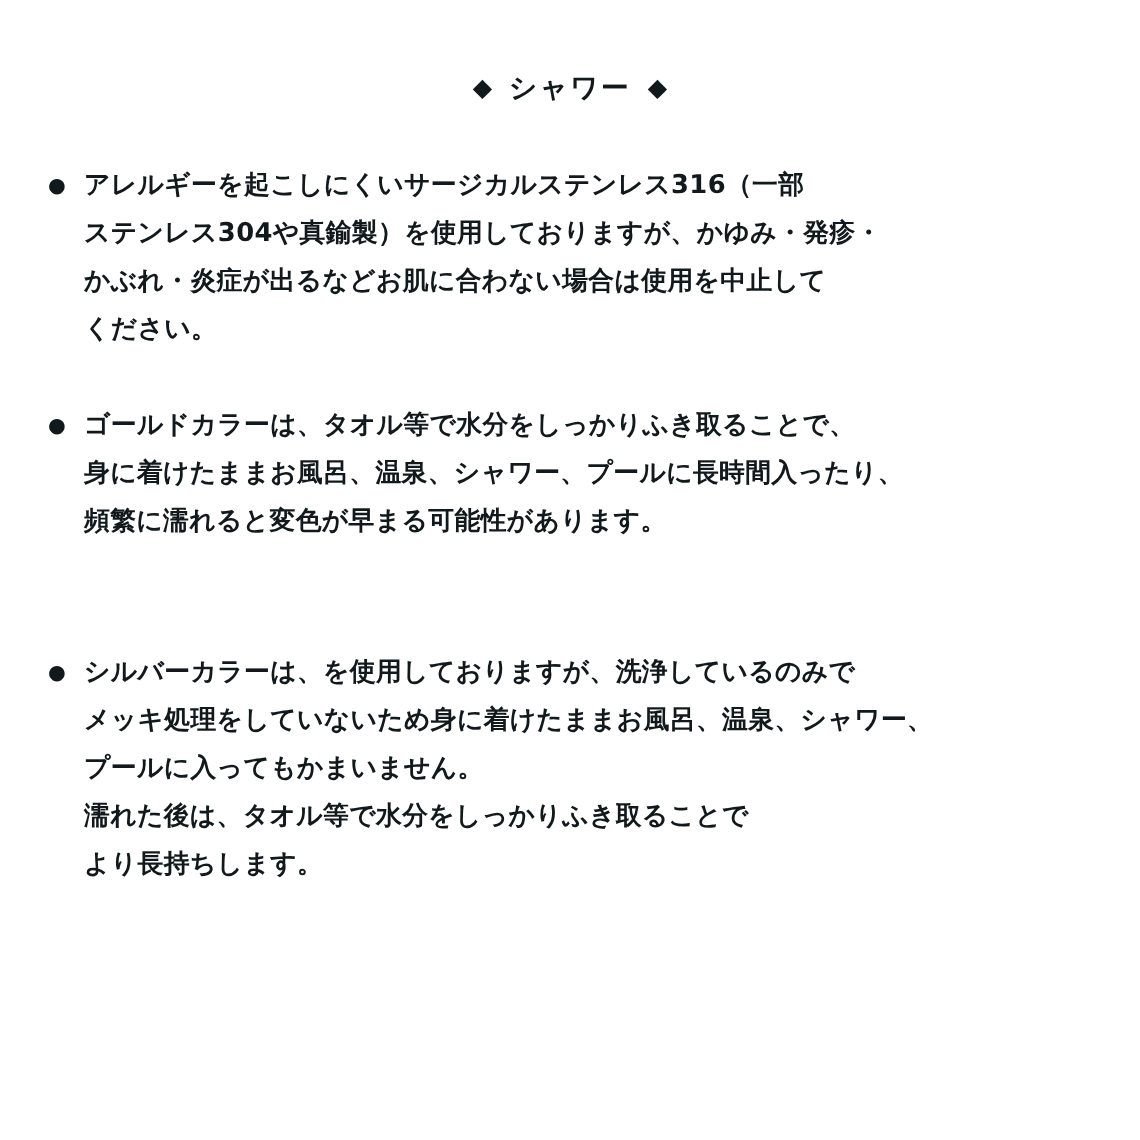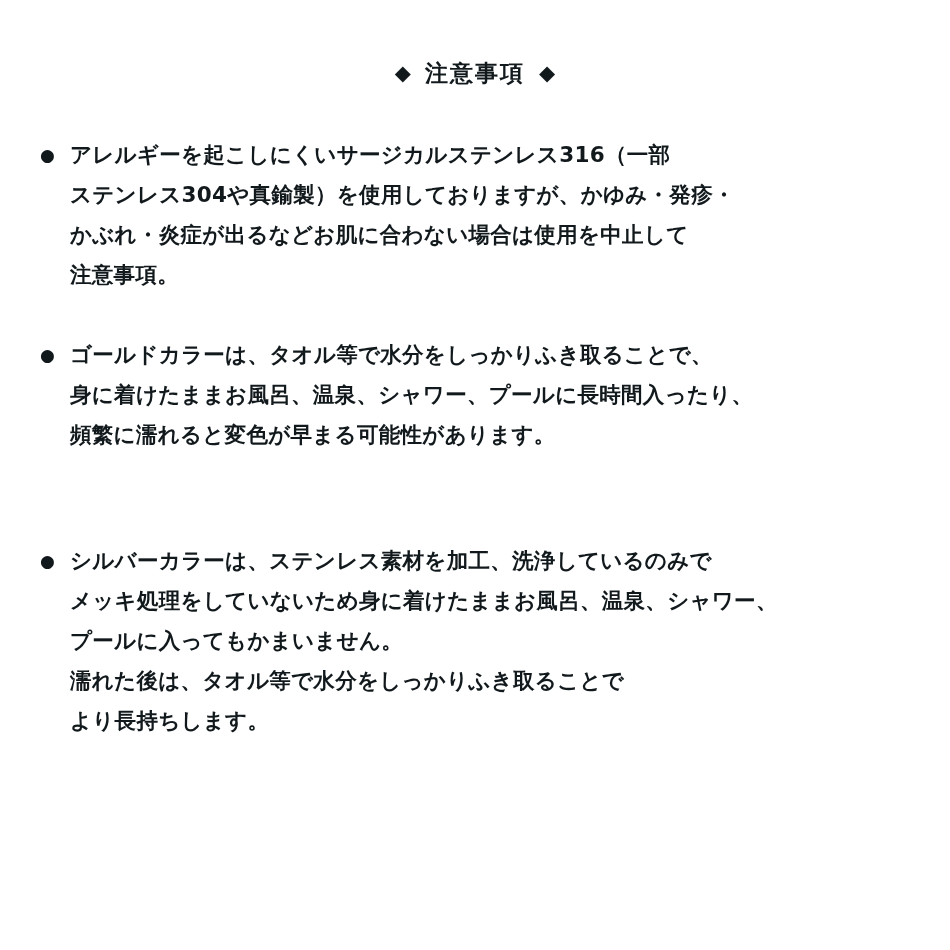--- a/index.html
+++ b/index.html
@@ -73,44 +73,44 @@
     margin-top: 86px;
   }
 </style>
 </head>
 <body>
 
 <div class="page">
 
   <div class="title-row">
     <span class="title-diamond">◆</span>
-    <span class="title-text">注意事項</span>
+    <span class="title-text">シャワー</span>
     <span class="title-diamond">◆</span>
   </div>
 
   <div class="notes">
 
     <div class="note">
       <span class="note-bullet">●</span>
       <span class="note-body">アレルギーを起こしにくいサージカルステンレス316（一部
 ステンレス304や真鍮製）を使用しておりますが、かゆみ・発疹・
 かぶれ・炎症が出るなどお肌に合わない場合は使用を中止して
-注意事項。</span>
+ください。</span>
     </div>
 
     <div class="note">
       <span class="note-bullet">●</span>
       <span class="note-body">ゴールドカラーは、タオル等で水分をしっかりふき取ることで、
 身に着けたままお風呂、温泉、シャワー、プールに長時間入ったり、
 頻繁に濡れると変色が早まる可能性があります。</span>
     </div>
 
     <div class="note gap-large">
       <span class="note-bullet">●</span>
-      <span class="note-body">シルバーカラーは、ステンレス素材を加工、洗浄しているのみで
+      <span class="note-body">シルバーカラーは、を使用しておりますが、洗浄しているのみで
 メッキ処理をしていないため身に着けたままお風呂、温泉、シャワー、
 プールに入ってもかまいません。
 濡れた後は、タオル等で水分をしっかりふき取ることで
 より長持ちします。</span>
     </div>
 
   </div>
 </div>
 
 </body></html>

